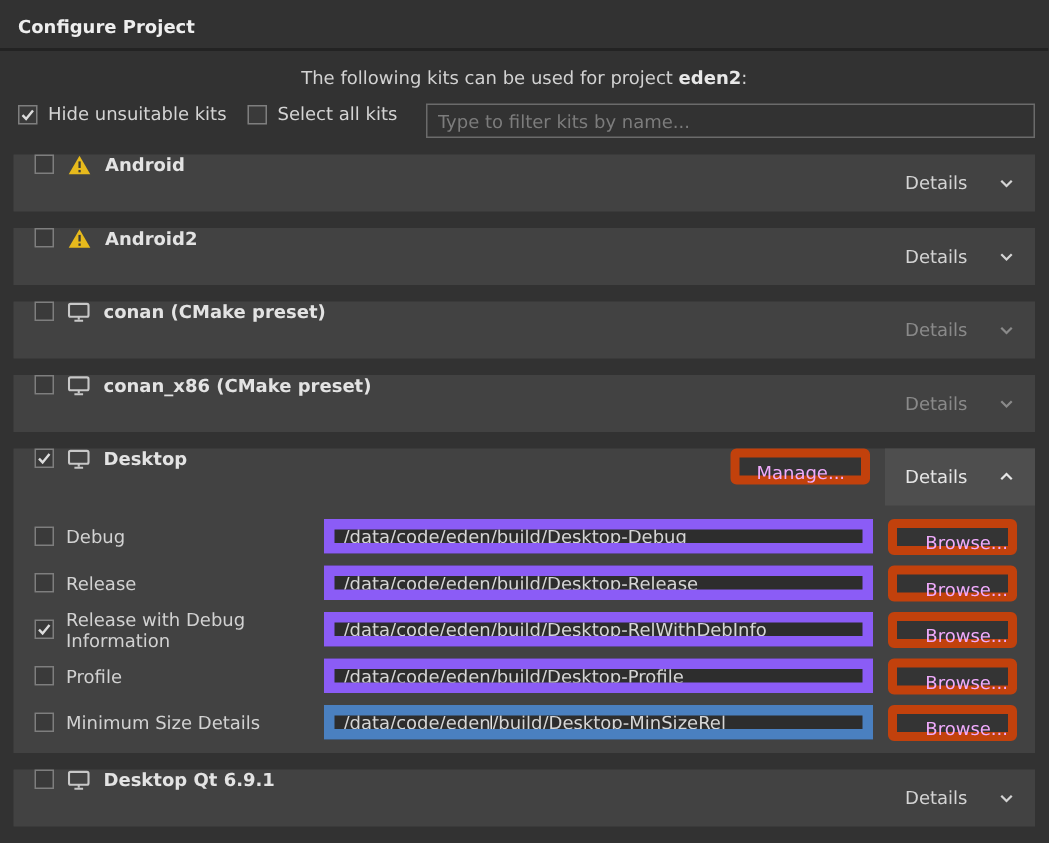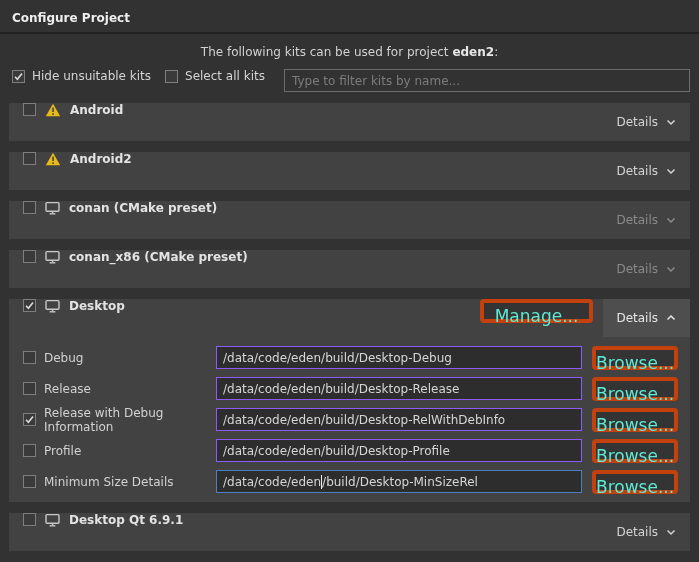--- a/index.html
+++ b/index.html
@@ -44,38 +44,38 @@
 
   .kit-list { display:flex; flex-direction:column; gap:11px; margin-top:10px; }
 
   .kit-card { background:#424242; }
   .kit-header { display:flex; align-items:flex-start; height:38px; padding-left:14px; }
   .kit-icon { margin-left:9px; display:flex; align-items:center; }
   .kit-name { margin-left:9px; font-weight:bold; color:#e3e3e3; }
   .spacer { flex:1; }
 
   .details-toggle {
-    height:100%; display:flex; align-items:center; gap:7px;
+    height:100%; display:flex; align-items:center; gap:20px;
     padding:0 13px; color:#d4d4d4; cursor:default; white-space:nowrap;
   }
   .details-toggle.dim { color:#8a8a8a; }
   .details-toggle.active { background:#4e4e4e; color:#e6e6e6; }
 
   .btn {
-    background:#343434; border:4px solid #c2410c; border-radius:4px;
-    color:#5eead4; font-family:inherit; font-size:17px;
+    background:#343434; border:6px solid #c2410c; border-radius:4px;
+    color:#f0abfc; font-family:inherit; font-size:12px;
     padding:3px 11px; height:24px; cursor:default;
   }
   .manage-btn { margin-right:10px; }
 
   .kit-body { padding:9px 0 9px 0; display:flex; flex-direction:column; gap:8px; }
   .config-row { display:flex; align-items:center; padding-left:14px; height:23px; }
   .config-label { margin-left:8px; flex:0 0 172px; color:#d2d2d2; }
   .path-input {
-    flex:1; height:23px; background:#2d2d2d; border:1px solid #8b5cf6;
+    flex:1; height:23px; background:#2d2d2d; border:7px solid #8b5cf6;
     color:#d6d6d6; display:flex; align-items:center; padding:0 6px;
     white-space:nowrap; overflow:hidden;
   }
   .path-input.focused { border-color:#4a80c0; }
   .caret { display:inline-block; width:1px; height:14px; background:#e8e8e8; }
   .browse-btn { margin:0 12px 0 10px; width:86px; padding:3px 0; text-align:right; }
 </style>
 </head>
 <body>
 

